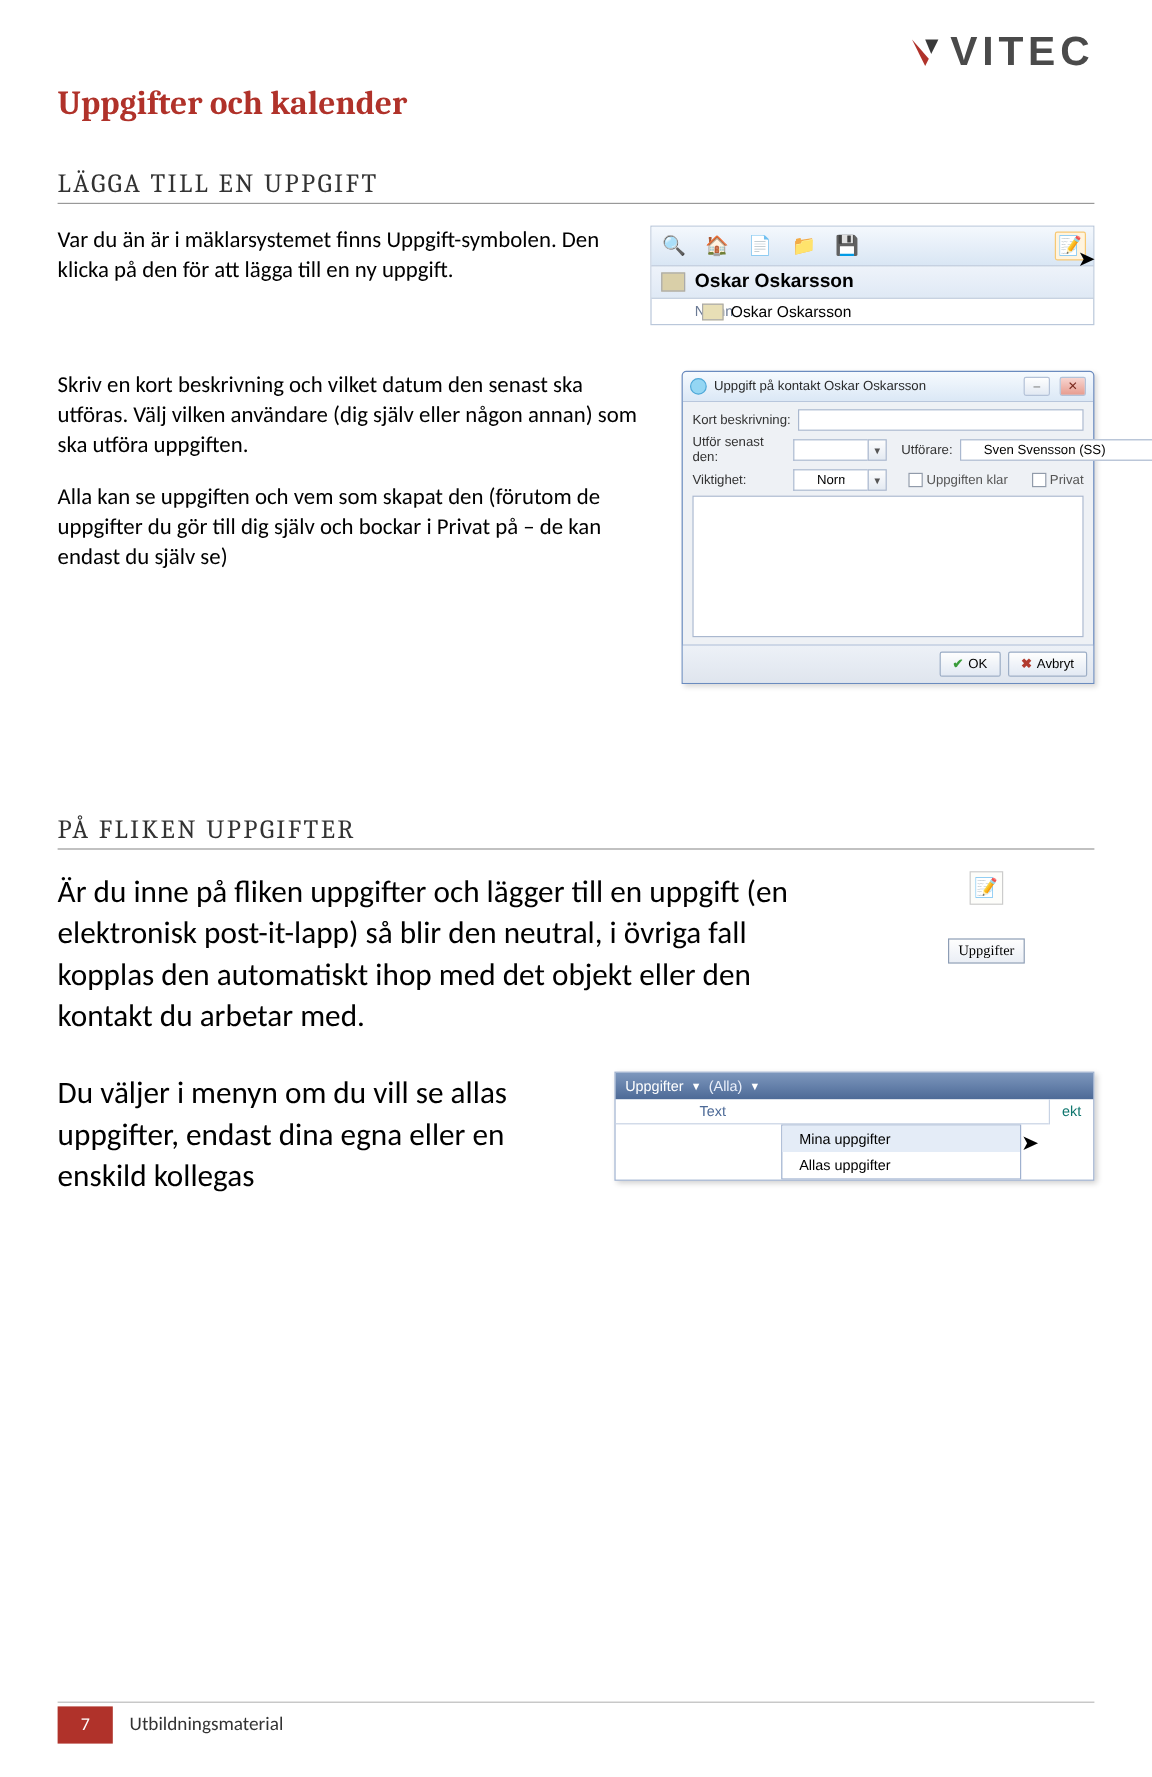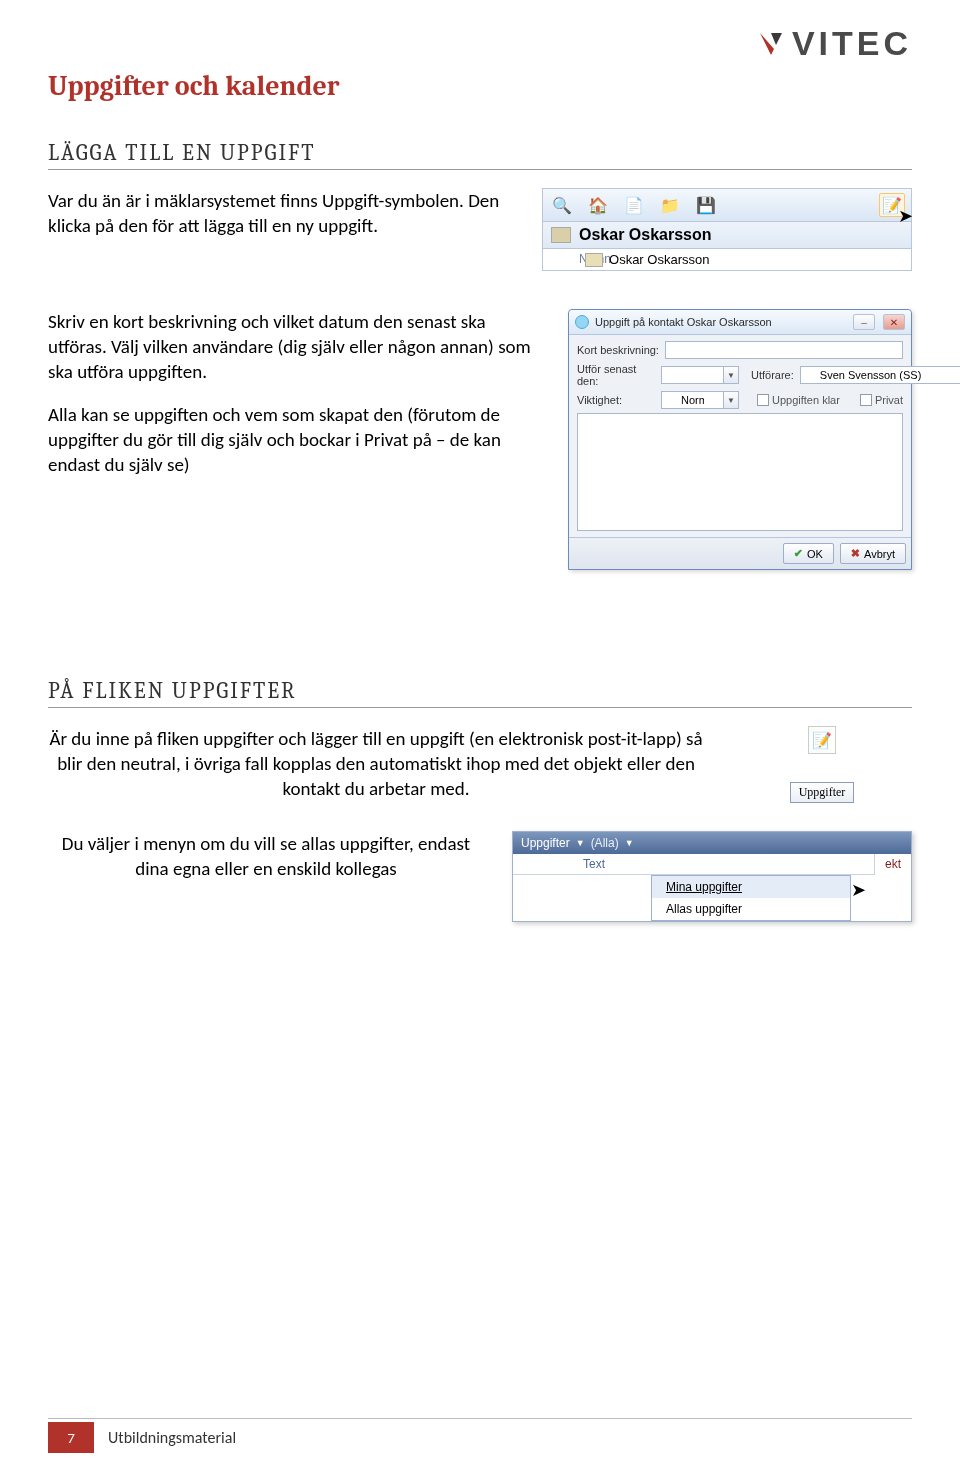--- a/index.html
+++ b/index.html
@@ -159,22 +159,22 @@
     background: linear-gradient(#7d97bd,#4d6a97);
     color:#fff;
     padding:4px 8px;
     display:flex;align-items:center;gap:6px;
   }
   .mock5 .bar .tri{font-size:9px;color:#fff;}
   .mock5 .bar .alla{color:#e9effa;}
   .mock5 .subbar{display:flex;border-bottom:1px solid #c8d3e4;padding:3px 70px;color:#4d6a97;}
   .mock5 .menu{display:flex;flex-direction:column;border:1px solid #9fb1cf;background:#fff;margin:0 0 0 138px;width:200px;}
   .mock5 .mi{padding:4px 14px;}
-  .mock5 .mi.hover{background:#e4ecf7;text-decoration:underline;}
-  .mock5 .right-col{border-left:1px solid #c8d3e4;padding:3px 10px;margin-left:auto;color:#7f1d1d;}
+  .mock5 .mi.hover{background:#e4ecf7;}
+  .mock5 .right-col{border-left:1px solid #c8d3e4;padding:3px 10px;margin-left:auto;color:#0f766e;}
   .mock5-wrap{position:relative;}
   .mock5 .ptr{position:absolute;top:48px;right:46px;font-size:18px;color:#000;}
 
   
   .footer {
     position: absolute;
     bottom: 28px;
     left: 48px;
     display: flex;
     align-items: stretch;
@@ -183,21 +183,21 @@
     background:#b0322a;color:#fff;width:46px;
     display:flex;align-items:center;justify-content:center;
     font-size:15px;
   }
   .footer .label{padding:6px 14px;font-size:16px;color:#333;}
   .footer-line{position:absolute;bottom:62px;left:48px;width:864px;border-top:1px solid #bbb;}
 
   
   .sec3-images{display:flex;flex-direction:column;gap:28px;align-items:center;}
   .sec3-row{display:flex;gap:28px;align-items:flex-start;}
-  .sec3-text{flex:1;font-size:19px;line-height:1.32;text-align:center;}
+  .sec3-text{flex:1;font-size:26px;line-height:1.32;}
   .sec3-text p{margin-bottom:20px;}
 </style>
 </head>
 <body>
 
 <div class="logo">
   <svg class="logo-mark" viewBox="0 0 30 30">
     <path d="M4 4 L15 26 L18 20 Z" fill="#b0322a"></path>
     <path d="M15 4 L26 4 L20 16 Z" fill="#3a3a3a"></path>
   </svg>

